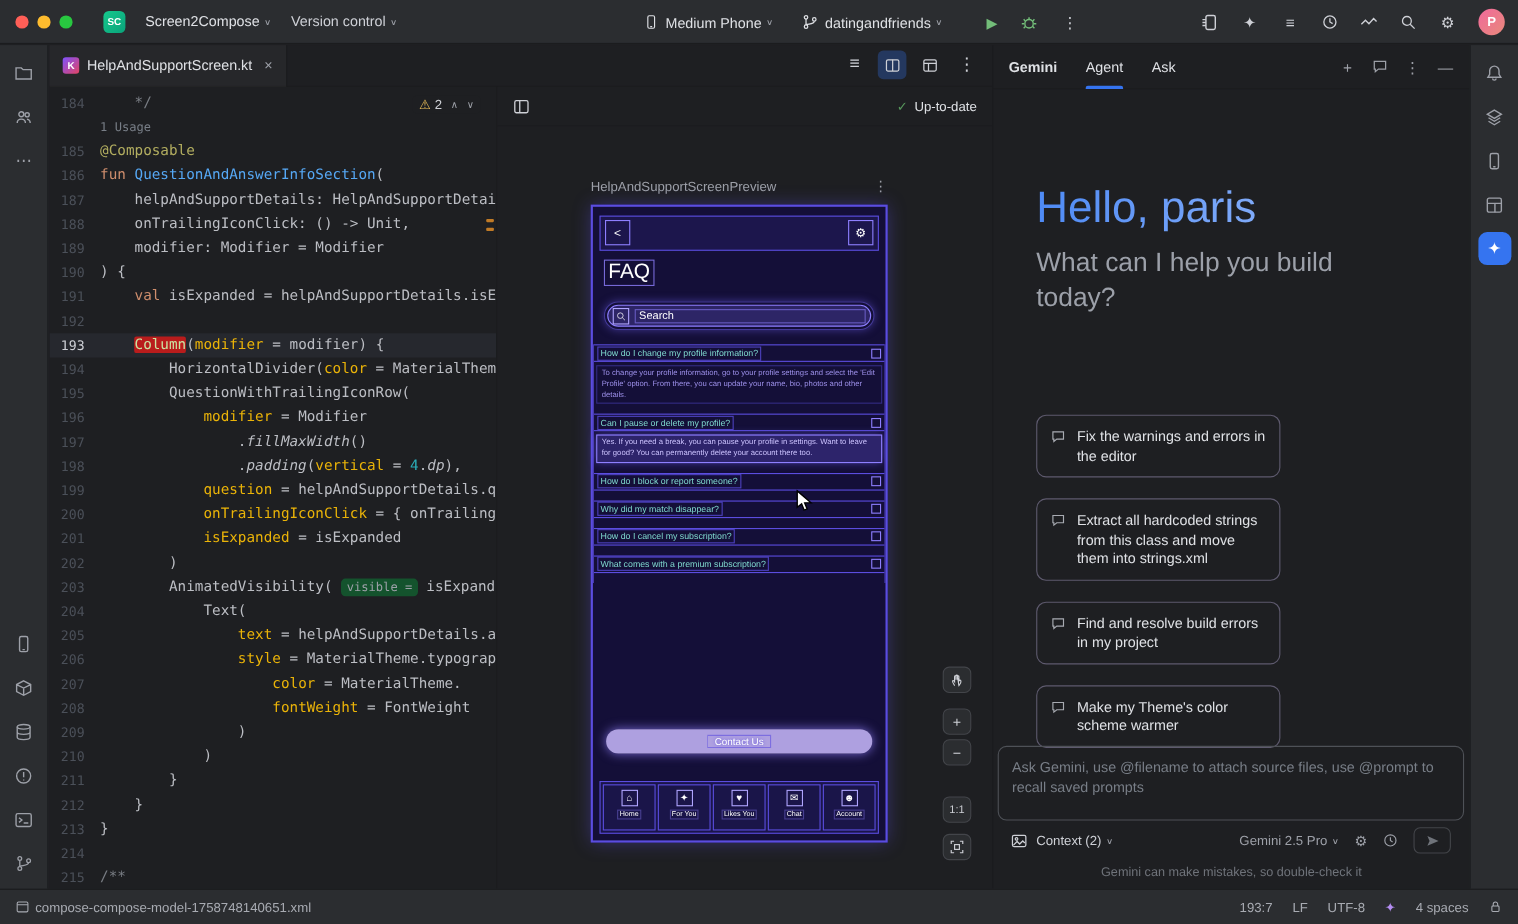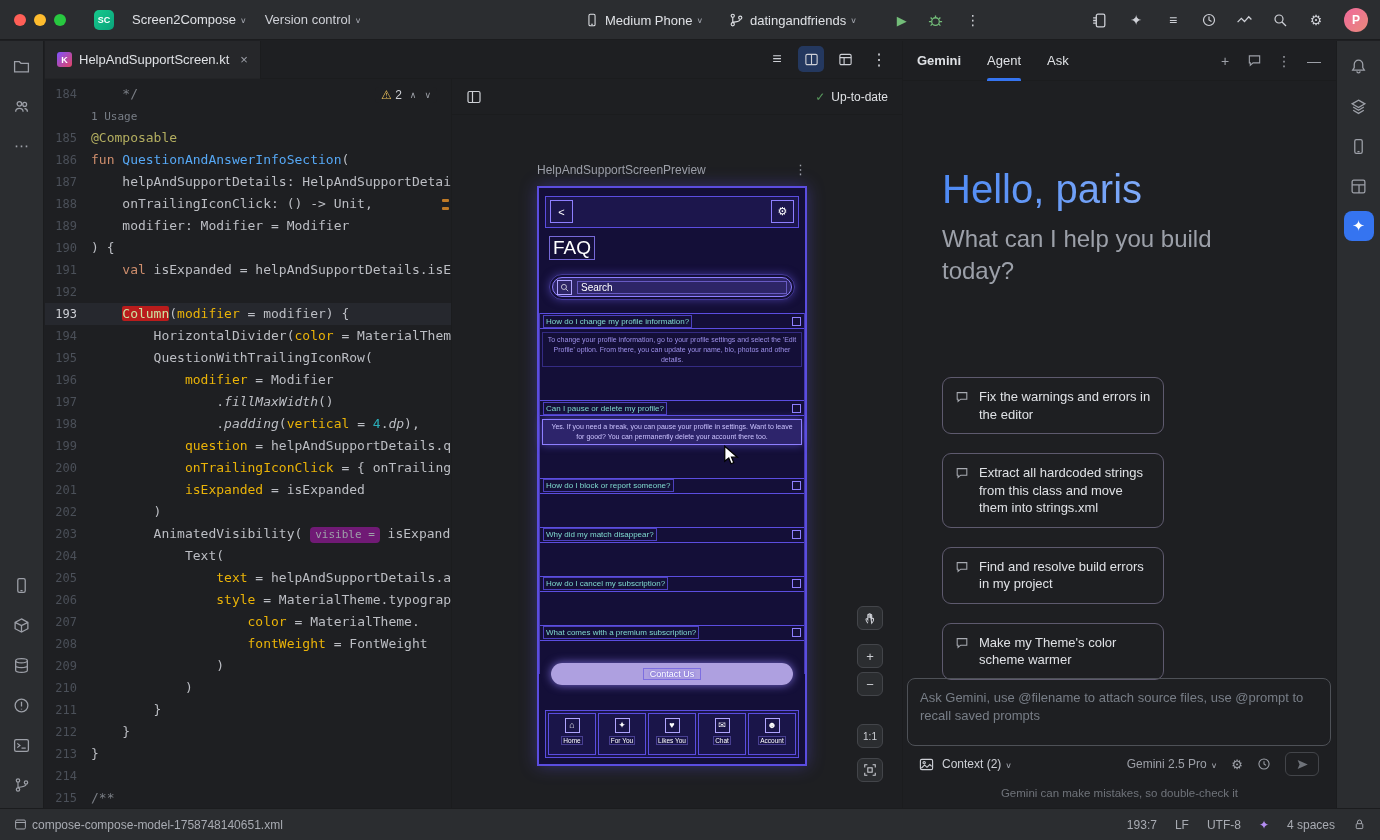--- a/index.html
+++ b/index.html
@@ -54,21 +54,21 @@
     font-family:"DejaVu Sans Mono", monospace; font-size:13px; padding-top:4px; }
   .code-line { height:22px; line-height:22px; white-space:pre; display:flex; }
   .code-line.current { background:#26282E; }
   .ln { width:44px; flex:0 0 44px; text-align:right; padding-right:12px; color:#4B5059; font-size:12px; }
   .current .ln { color:#CED0D6; }
   .lt { padding-left:2px; color:#BCBEC4; overflow:hidden; white-space:pre; }
   .pl{color:#BCBEC4;} .kw{color:#CF8E6D;} .ann{color:#B3AE60;} .fn{color:#56A8F5;}
   .na{color:#eab308;} .num{color:#2AACB8;} .cm{color:#7A7E85;} .ext{color:#BCBEC4;font-style:italic;}
   .hl{background:#b91c1c;color:#CBE3A2;border-radius:2px;}
   .usage{color:#787E87;font-size:11px;}
-  .inlay{display:inline-block;background:#701a75;border-radius:4px;padding:0 5px;font-size:11px;
+  .inlay{display:inline-block;background:#14532d;border-radius:4px;padding:0 5px;font-size:11px;
     color:#9DA0A8;line-height:16px;}
   #warn-widget { position:absolute; right:14px; top:8px; display:flex; align-items:center; gap:8px;
     font-family:"Liberation Sans",sans-serif; font-size:12px; color:#CED0D6; background:#1E1F22; padding:1px 6px; border-radius:4px;}
   .warn-tri { color:#F2C55C; font-size:12px; }
   .warn-nav { color:#9DA0A8; font-size:9px; }
   .stripe-mark { position:absolute; right:2px; width:7px; height:3px; background:#C07A26; border-radius:1px; }
 
   
   #preview-pane { position:absolute; left:406px; top:38px; right:0; bottom:0; border-left:1px solid #1B1C1E; }
   #preview-header { height:36px; border-bottom:1px solid #1B1C1E; display:flex; align-items:center;
@@ -92,21 +92,21 @@
   .p-search-outer { position:absolute; left:10px; top:86px; width:246px; height:26px;
     border:1px solid rgba(107,92,231,.55); border-radius:14px; padding:2px;
     box-shadow:0 0 8px rgba(107,92,231,.5); }
   .p-search { width:100%; height:100%; border-radius:11px; background:rgba(120,104,240,.25);
     border:1px solid #8E7FFF; display:flex; align-items:center; padding:0 4px; gap:5px; }
   .p-search-iconbox { width:15px; height:15px; border:1px solid #B0A5FF; display:flex;
     align-items:center; justify-content:center; color:#fff; }
   .p-search-text { font-size:10px; color:#fff; border:1px solid rgba(142,127,255,.6); padding:0 3px; flex:1; }
   .p-faq { position:absolute; left:0; right:0; top:125px;
     border-left:1px solid rgba(91,77,224,.7); border-right:1px solid rgba(91,77,224,.7); }
-  .p-item { margin-bottom:33px;text-align:center; }
+  .p-item { margin-bottom:9px; }
   .p-qrow { height:16px; border-top:1px solid #5B4DE0; border-bottom:1px solid #5B4DE0;
     display:flex; align-items:center; justify-content:space-between; padding:0 3px; }
   .p-qtext { font-size:8px; color:#7FD9CE; border:1px solid rgba(91,77,224,.8); padding:0 2px; line-height:11px; }
   .p-qbox { width:9px; height:9px; border:1px solid #8E7FFF; flex:0 0 9px; }
   .p-ans { margin:3px 2px 0; padding:2px 4px; font-size:7px; line-height:1.4; color:#9D90EA;
     border:1px solid rgba(91,77,224,.45); }
   .p-ans.hlans { border:1.5px solid #8E7FFF; background:rgba(110,95,240,.28);
     box-shadow:0 0 8px rgba(110,95,240,.6); color:#CCC3FF; }
   .p-contact { position:absolute; left:12px; right:12px; top:475px; height:22px; border-radius:11px;
     background:rgba(196,181,247,.88); box-shadow:0 0 10px rgba(144,126,250,.8);

